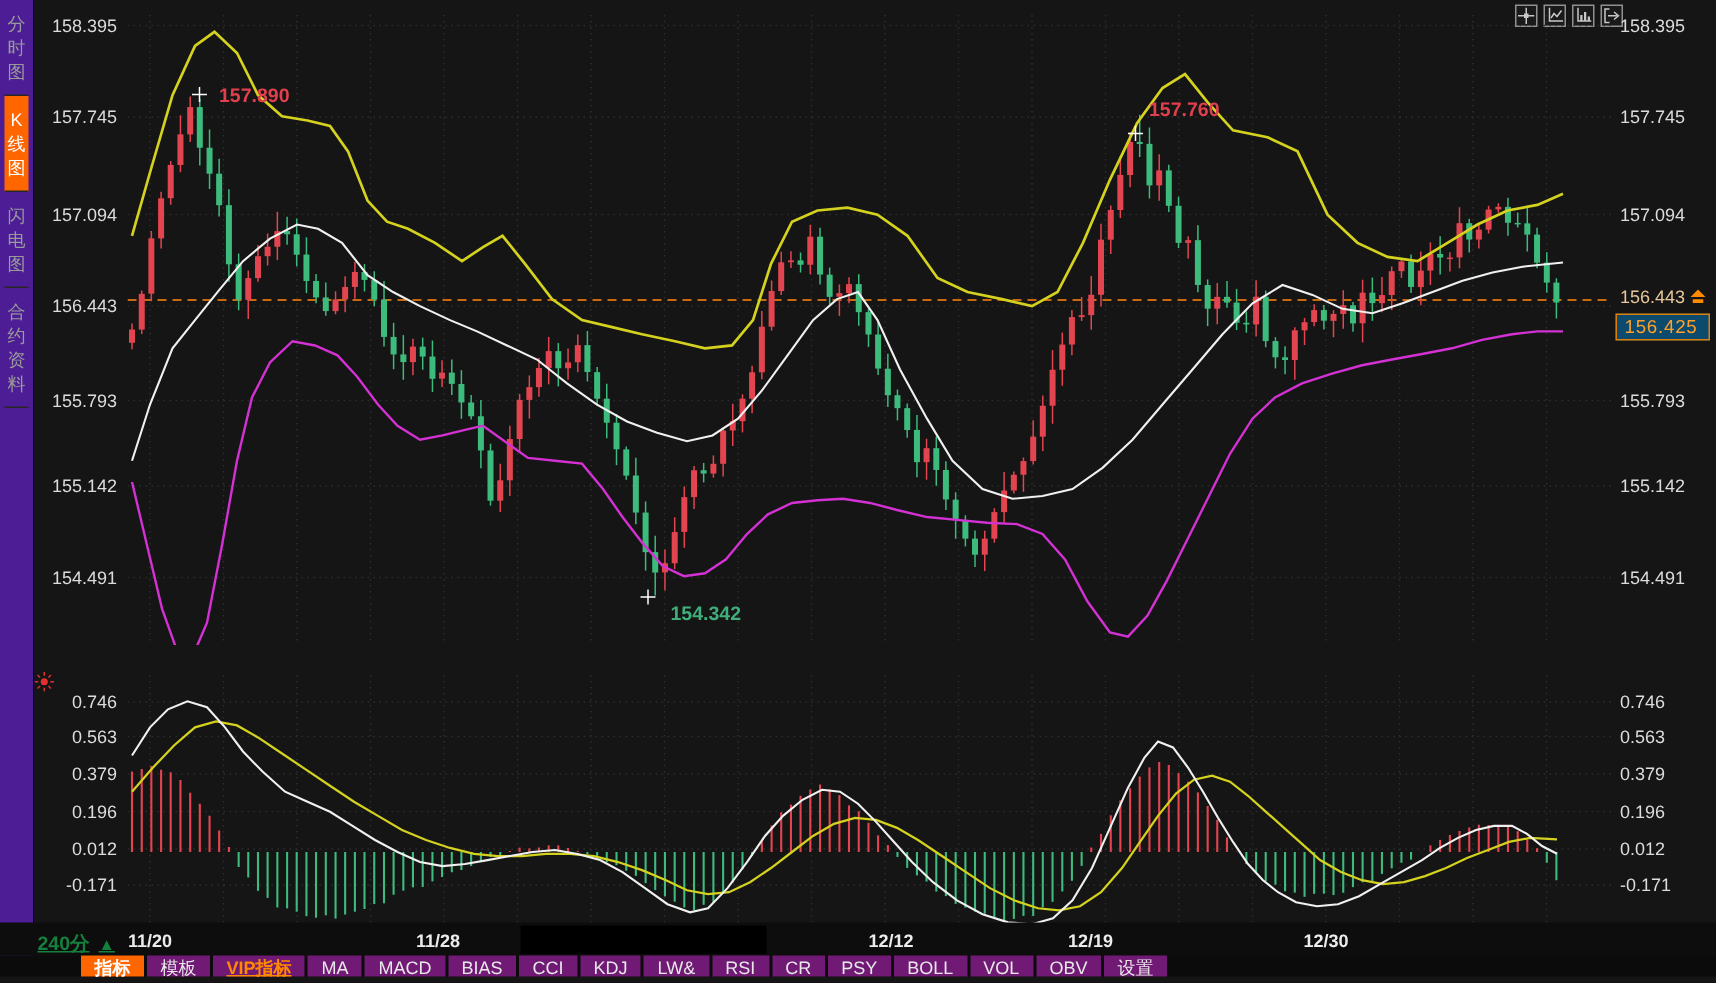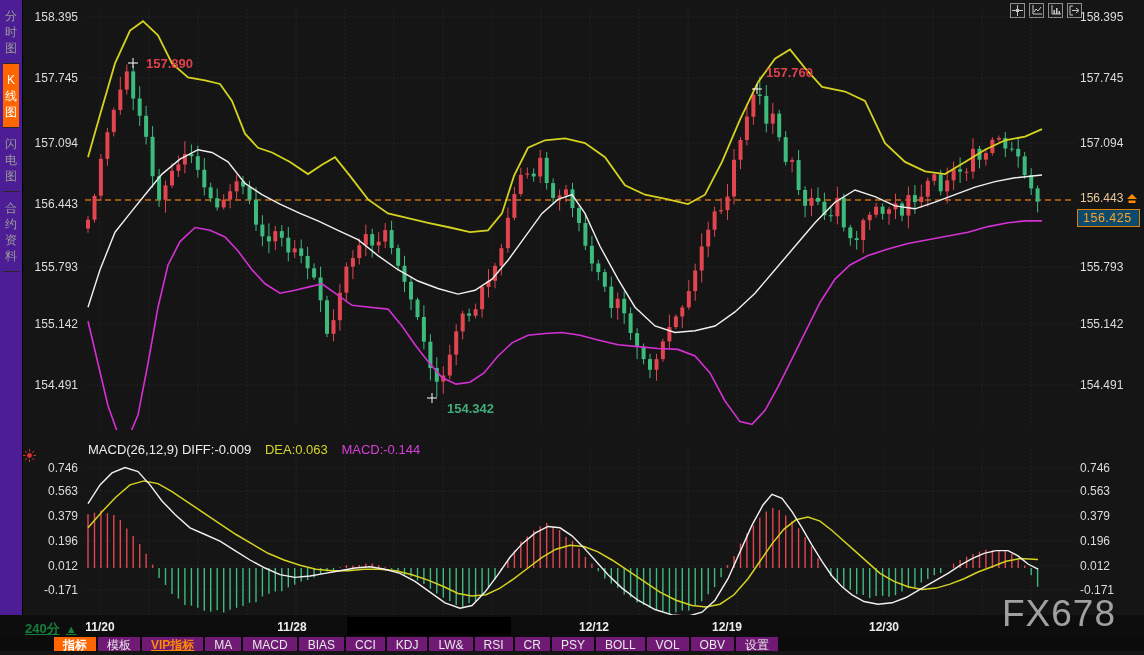--- a/index.html
+++ b/index.html
@@ -637,25 +637,20 @@
           <line x1="6.5" y1="10.5" x2="6.5" y2="13"></line>
           <line x1="0" y1="6.5" x2="2.5" y2="6.5"></line>
           <line x1="10.5" y1="6.5" x2="13" y2="6.5"></line>
           <line x1="2" y1="2" x2="3.7" y2="3.7"></line>
           <line x1="9.3" y1="9.3" x2="11" y2="11"></line>
           <line x1="11" y1="2" x2="9.3" y2="3.7"></line>
           <line x1="3.7" y1="9.3" x2="2" y2="11"></line>
         </g>
         <circle cx="6.5" cy="6.5" r="2.4" fill="#e03030"></circle>
       </svg></span>
-  <div id="macd-header">
-    <span class="m-t">MACD(26,12,9) DIFF:-0.009</span>
-    <span class="m-dea">DEA:0.063</span>
-    <span class="m-macd">MACD:-0.144</span>
-  </div>
 
   <div id="ref-price">156.443</div>
   <span id="marker-icon"><svg width="12" height="11">
         <path d="M6 0 L11 5 L1 5 Z" fill="#ff8a00"></path>
         <rect x="2.5" y="6.5" width="7" height="2.5" fill="#ff8a00"></rect>
       </svg></span>
   <div id="cur-price">156.425</div>
 
   <div id="x-strip"></div>
   <div id="period-btn">
@@ -683,21 +678,20 @@
       <div class="tab">LW&amp;</div>
       <div class="tab">RSI</div>
       <div class="tab">CR</div>
       <div class="tab">PSY</div>
       <div class="tab">BOLL</div>
       <div class="tab">VOL</div>
       <div class="tab">OBV</div>
       <div class="tab">设置</div>
     </div>
 
-  <div id="watermark">FX678</div>
 <div class="axis-label axis-left" style="top: 17px;">158.395</div>
     <div class="axis-label axis-right" style="top: 17px;">158.395</div>
     <div class="axis-label axis-left" style="top: 78px;">157.745</div>
     <div class="axis-label axis-right" style="top: 78px;">157.745</div>
     <div class="axis-label axis-left" style="top: 143px;">157.094</div>
     <div class="axis-label axis-right" style="top: 143px;">157.094</div>
     <div class="axis-label axis-left" style="top: 204px;">156.443</div>
     <div class="axis-label axis-left" style="top: 267px;">155.793</div>
     <div class="axis-label axis-right" style="top: 267px;">155.793</div>
     <div class="axis-label axis-left" style="top: 324px;">155.142</div>

